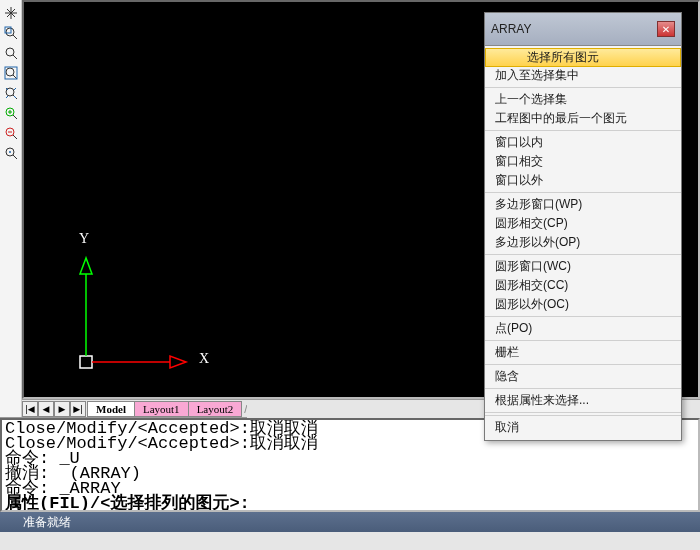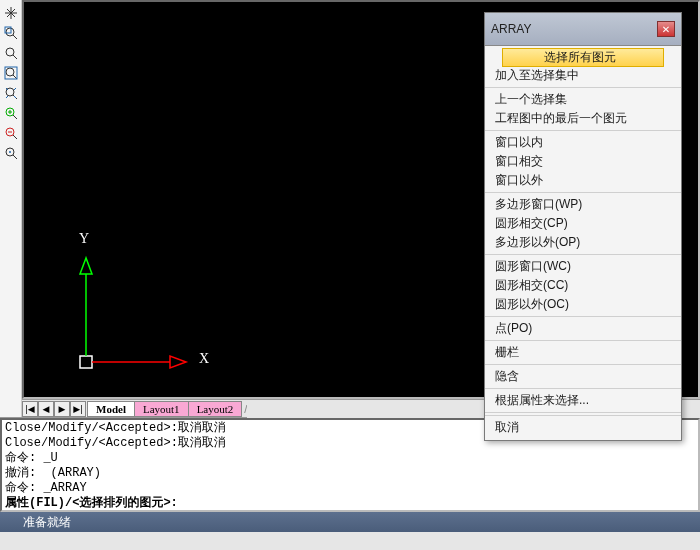--- a/index.html
+++ b/index.html
@@ -20,34 +20,34 @@
 
   .tabsbar { height:18px; background:#e6e6e6; display:flex; align-items:center; border-top:1px solid #999; font-size:11px; }
   .tabnav { display:flex; }
   .tabnavbtn { width:16px; height:16px; border:1px solid #888; background:#efefef; display:flex; align-items:center; justify-content:center; font-size:9px; margin-right:0px;}
   .tabs { display:flex; margin-left:2px;}
   .tab { padding:1px 8px; border:1px solid #888; background:#f9a8d4; margin-left:-1px; font-family:"SimSun",serif;}
   .tab.active { background:#fff; font-weight:bold; }
   .tabs-sep { margin-left:2px; color:#888;}
 
   
-  .cmd { height:94px; background:#fff; border:2px inset #bbb; font-family:"SimSun","Courier New",monospace; font-size:12px; line-height:15px; padding:1px 3px; color:#000; overflow:hidden; white-space:pre; }
+  .cmd { height:94px; background:#fff; border:2px inset #bbb; font-family:"SimSun","Courier New",monospace; font-size:17px; line-height:15px; padding:1px 3px; color:#000; overflow:hidden; white-space:pre; }
   .cmd .cmd-last { font-weight:bold; }
 
   
   .statusbar { height:20px; background:linear-gradient(#5d708e,#4a5d7a); color:#fff; font-size:12px; display:flex; align-items:center; padding:0 23px; }
 
   
   .popup { position:absolute; left:484px; top:12px; width:198px; background:#f4f4f4; border:1px solid #7a7a7a; box-shadow:2px 2px 6px rgba(0,0,0,.35); z-index:10; }
   .pop-title { height:20px; background:linear-gradient(#bfc7d4,#a6afc0); display:flex; align-items:center; padding:16px 6px; font-size:12px; color:#222; border-bottom:1px solid #888;}
   .pop-close { margin-left:auto; width:18px; height:16px; background:linear-gradient(#e58b8b,#c33); color:#fff; border:1px solid #803030; display:flex; align-items:center; justify-content:center; font-size:10px;}
   .pop-body { padding:3px 0; }
   .grp-sep { border-top:1px solid #cfcfcf; margin:2px 0; }
   .mitem { height:19px; display:flex; align-items:center; padding:0 10px; color:#1a1a1a; white-space:nowrap; }
-  .mitem.hi { background:linear-gradient(#ffea9a,#ffd24d); border:1px solid #dfae00; margin:-1px 17px;padding-left:41px; }
+  .mitem.hi { background:linear-gradient(#ffea9a,#ffd24d); border:1px solid #dfae00; margin:-1px 0;padding-left:41px; }
 
   .scrollbar-corner { height:18px; flex:1; background:#e6e6e6; }
 </style>
 </head>
 <body>
 
 <div class="app">
 
   <div class="main">
     <div class="vtoolbar">

